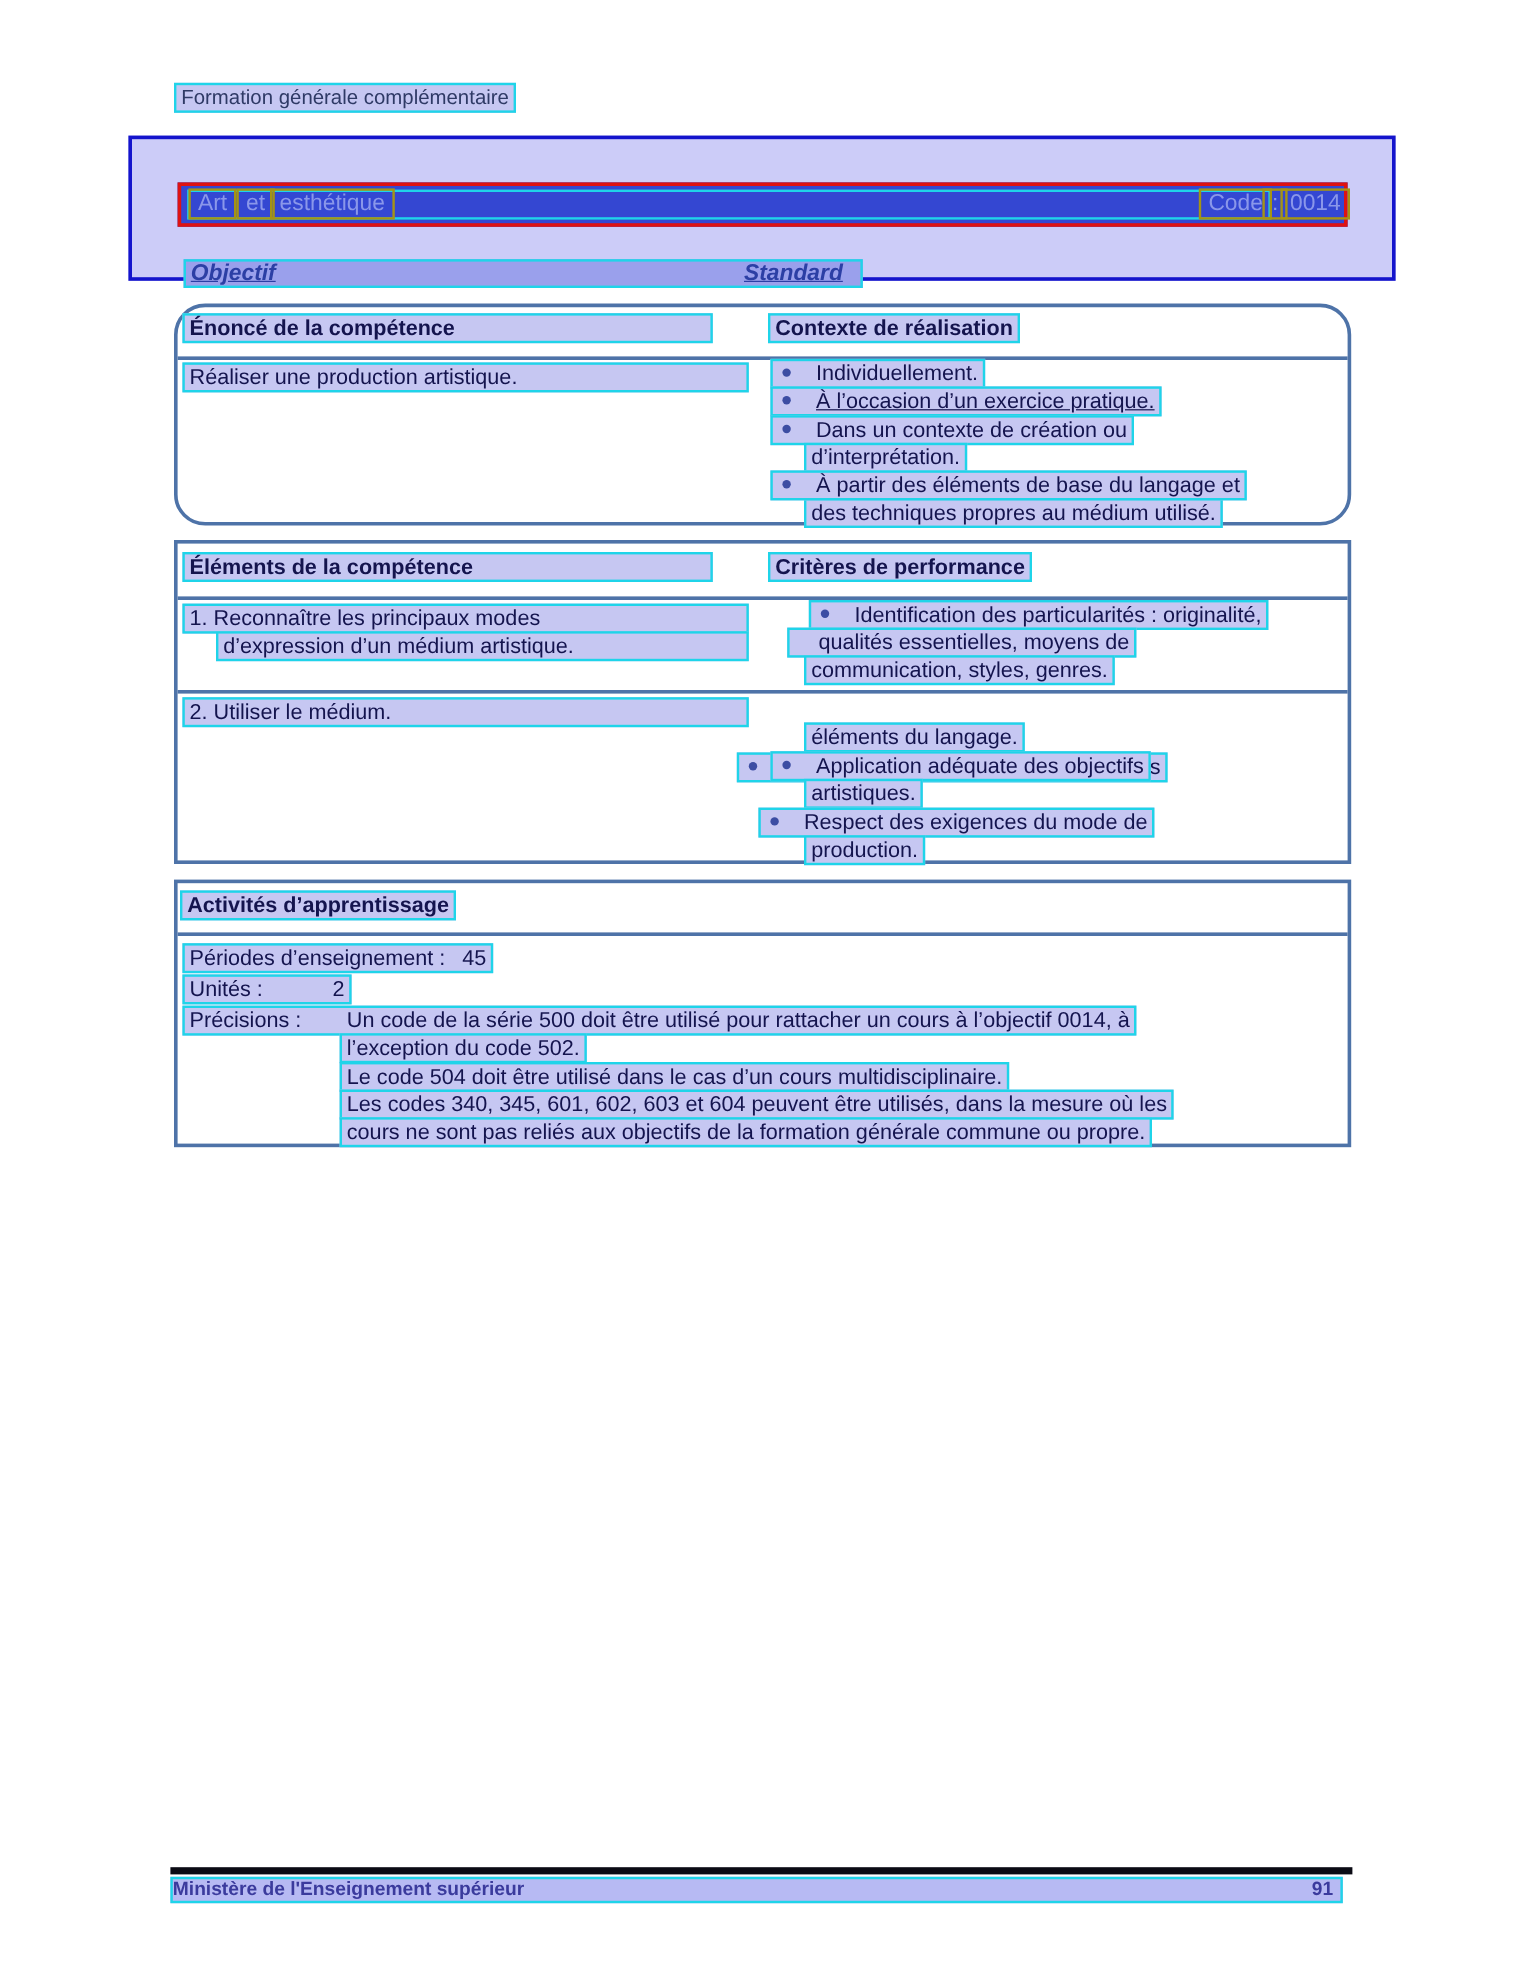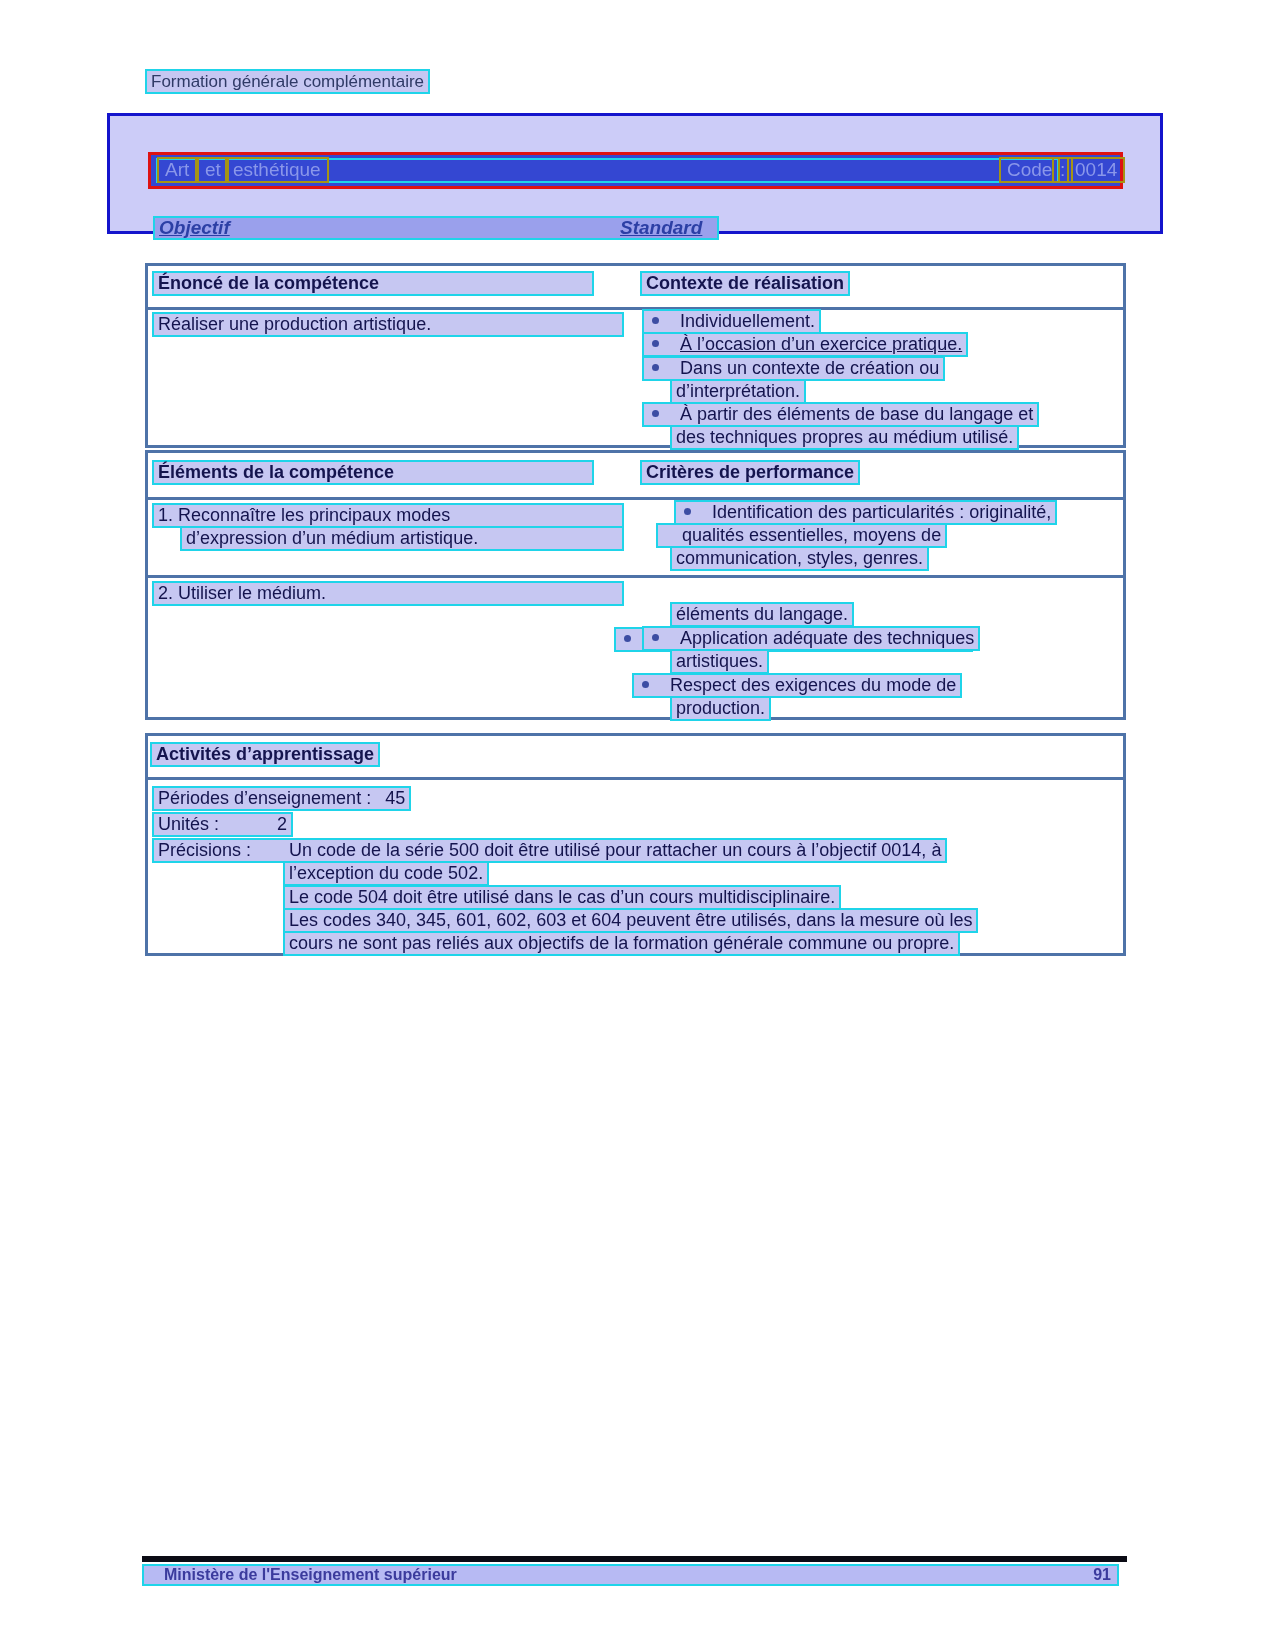--- a/index.html
+++ b/index.html
@@ -44,21 +44,21 @@
       <div class="word" style="left:848px;">Code</div>
       <div class="word" style="left:901px;">:</div>
       <div class="word" style="left:916px;">0014</div>
     </div>
     <div class="objband">
       <span style="margin-left:4px;">Objectif</span>
       <span style="position:absolute;left:465px;">Standard</span>
     </div>
   </div>
 
-  <div class="tbl" style="top:263px;height:179px;">
+  <div class="tbl" style="top:253px;height:179px;border-radius:26px;">
     <div class="sep" style="top:41px;"></div>
     <div class="hl bold" style="left:4px;top:5px;min-width:430px;">Énoncé de la compétence</div>
     <div class="hl bold" style="left:492px;top:5px;">Contexte de réalisation</div>
 
     <div class="hl" style="left:4px;top:46px;min-width:460px;">Réaliser une production artistique.</div>
 
     <div class="hl" style="left:494px;top:43px;">
       <span class="dot"></span><span>Individuellement.</span>
     </div>
     <div class="hl" style="left:494px;top:66px;text-decoration:underline;">
@@ -90,21 +90,21 @@
     <div class="hl" style="left:508px;top:70px;padding-left:24px;">qualités essentielles, moyens de</div>
     <div class="hl" style="left:522px;top:93px;">communication, styles, genres.</div>
 
     <div class="hl" style="left:4px;top:128px;min-width:460px;">2.  Utiliser le médium.</div>
 
     <div class="hl" style="left:466px;top:126px;margin-top:48px;">
       <span class="dot"></span><span>Utilisation personnelle et cohérente des</span>
     </div>
     <div class="hl" style="left:522px;top:149px;">éléments du langage.</div>
     <div class="hl" style="left:494px;top:173px;">
-      <span class="dot"></span><span>Application adéquate des techniques</span>
+      <span class="dot"></span><span>Application adéquate des objectifs</span>
     </div>
     <div class="hl" style="left:522px;top:196px;">artistiques.</div>
     <div class="hl" style="left:484px;top:220px;">
       <span class="dot"></span><span>Respect des exigences du mode de</span>
     </div>
     <div class="hl" style="left:522px;top:243px;">production.</div>
   </div>
 
   <div class="tbl" style="top:733px;height:217px;">
     <div class="sep" style="top:41px;"></div>
@@ -122,17 +122,17 @@
       <span class="ib" style="width:131px;">Précisions :</span><span>Un code de la série 500 doit être utilisé pour rattacher un cours à l’objectif 0014, à</span>
     </div>
     <div class="hl" style="left:135px;top:125px;">l’exception du code 502.</div>
     <div class="hl" style="left:135px;top:149px;">Le code 504 doit être utilisé dans le cas d’un cours multidisciplinaire.</div>
     <div class="hl" style="left:135px;top:172px;">Les codes 340, 345, 601, 602, 603 et 604 peuvent être utilisés, dans la mesure où les</div>
     <div class="hl" style="left:135px;top:195px;">cours ne sont pas reliés aux objectifs de la formation générale commune ou propre.</div>
   </div>
 
   <div class="footer-rule"></div>
   <div class="footer-band">
-    <span style="margin-left:20px;">Ministère de l'Enseignement supérieur</span>
+    <span style="margin-left:0;">Ministère de l'Enseignement supérieur</span>
     <span style="position:absolute;right:6px;">91</span>
   </div>
 
 </div>
 
 </body></html>

